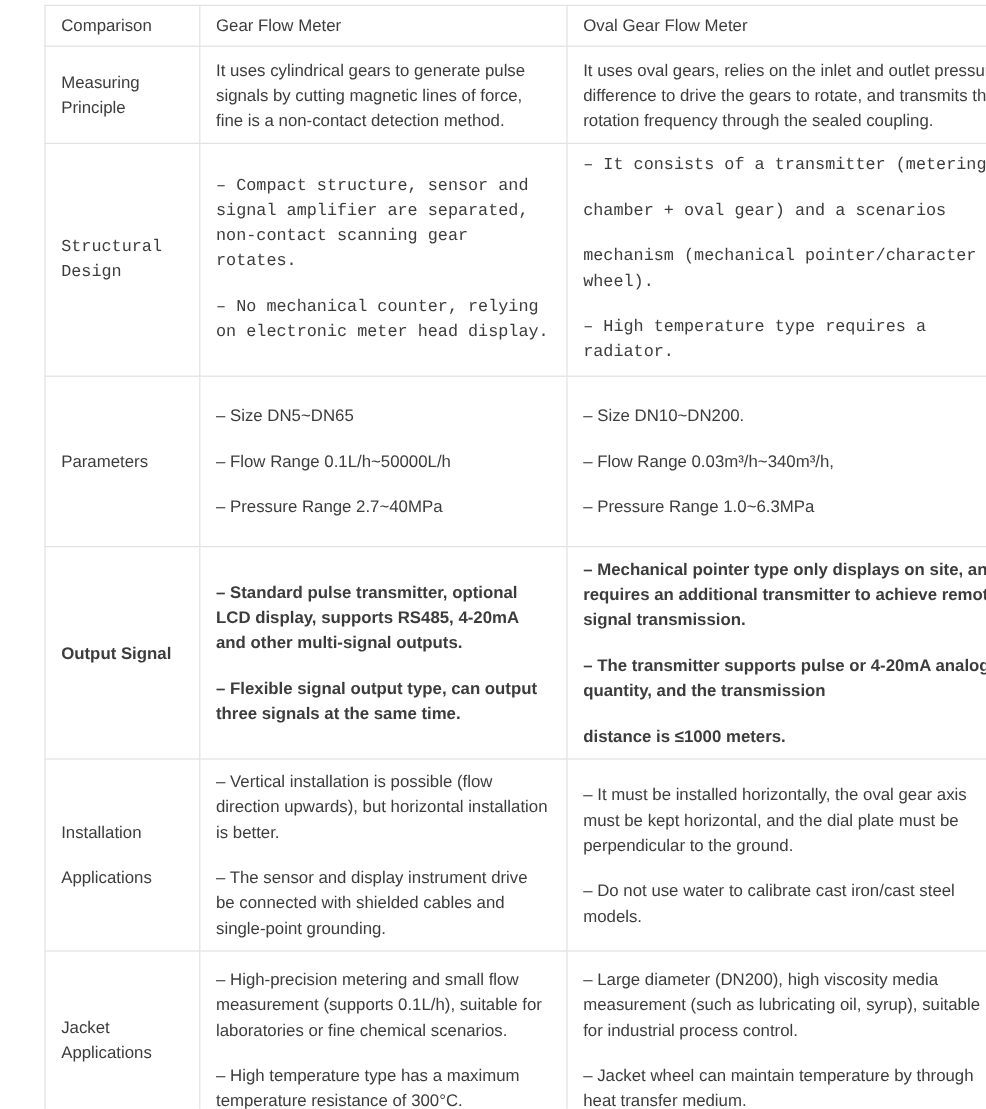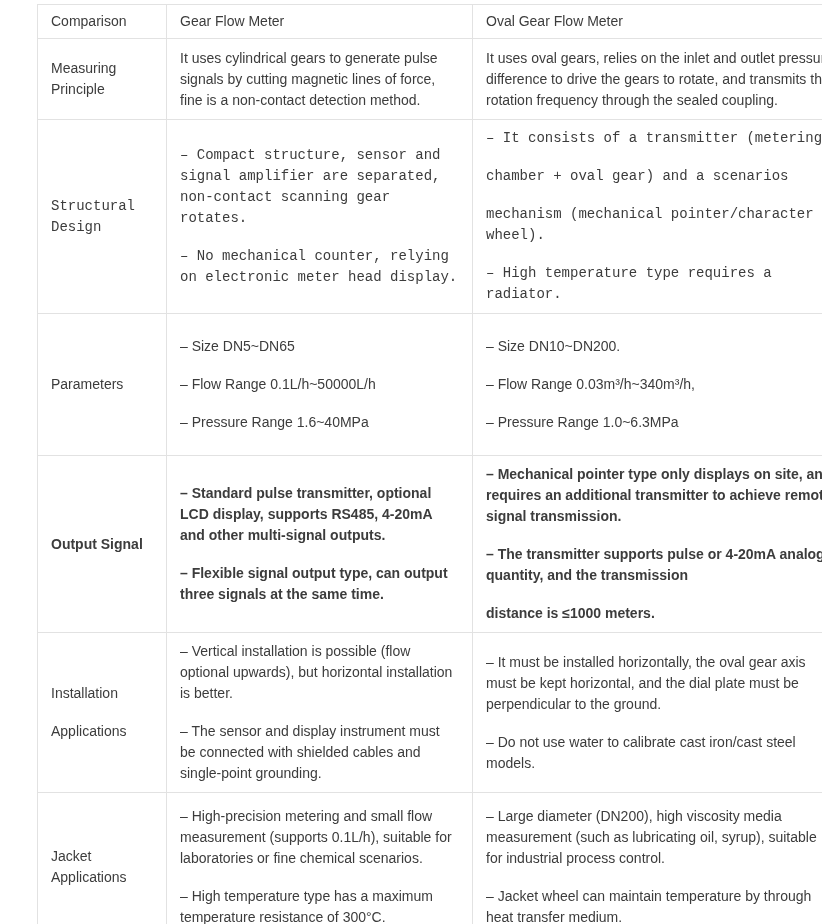--- a/index.html
+++ b/index.html
@@ -84,21 +84,21 @@
         </td>
       </tr>
 
       <tr class="r2">
         <td>
           <p>Parameters</p>
         </td>
         <td>
           <p>– Size DN5~DN65</p>
           <p>– Flow Range 0.1L/h~50000L/h</p>
-          <p>– Pressure Range 1.6~40MPa</p>
+          <p>– Pressure Range 2.7~40MPa</p>
         </td>
         <td>
           <p>– Size DN10~DN200.</p>
           <p>– Flow Range 0.03m³/h~340m³/h,</p>
           <p>– Pressure Range 1.0~6.3MPa</p>
         </td>
       </tr>
 
       <tr class="r3">
         <td>
@@ -114,22 +114,22 @@
           <p>distance is ≤1000 meters.</p>
         </td>
       </tr>
 
       <tr class="r4">
         <td>
           <p>Installation</p>
           <p>Applications</p>
         </td>
         <td>
-          <p>– Vertical installation is possible (flow optional upwards), but horizontal installation is better.</p>
-          <p>– The sensor and display instrument must be connected with shielded cables and single-point grounding.</p>
+          <p>– Vertical installation is possible (flow direction upwards), but horizontal installation is better.</p>
+          <p>– The sensor and display instrument drive be connected with shielded cables and single-point grounding.</p>
         </td>
         <td>
           <p>– It must be installed horizontally, the oval gear axis must be kept horizontal, and the dial plate must be perpendicular to the ground.</p>
           <p>– Do not use water to calibrate cast iron/cast steel models.</p>
         </td>
       </tr>
 
       <tr class="r5">
         <td>
           <p>Jacket Applications</p>

